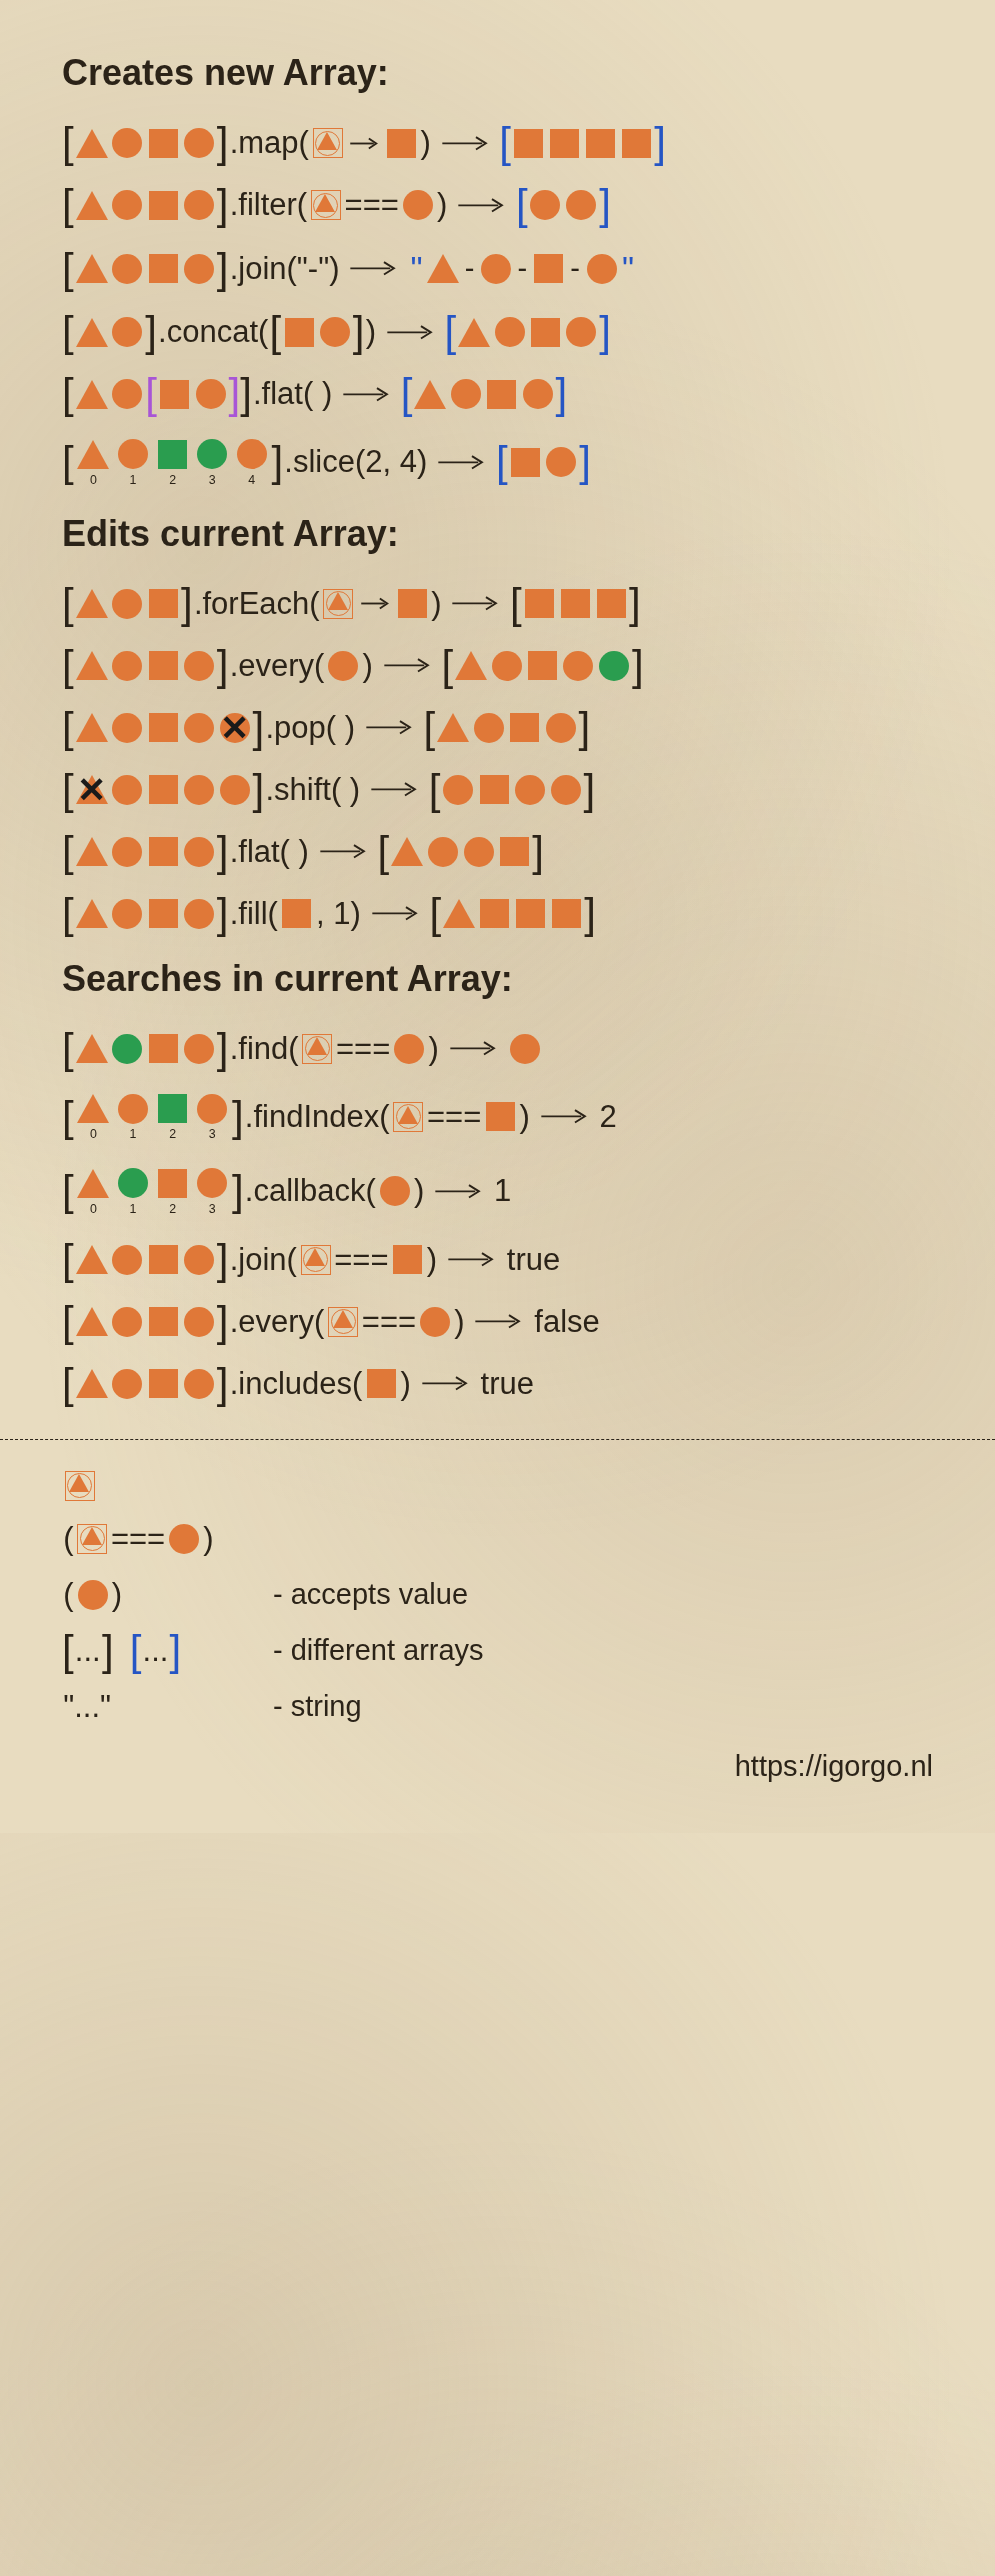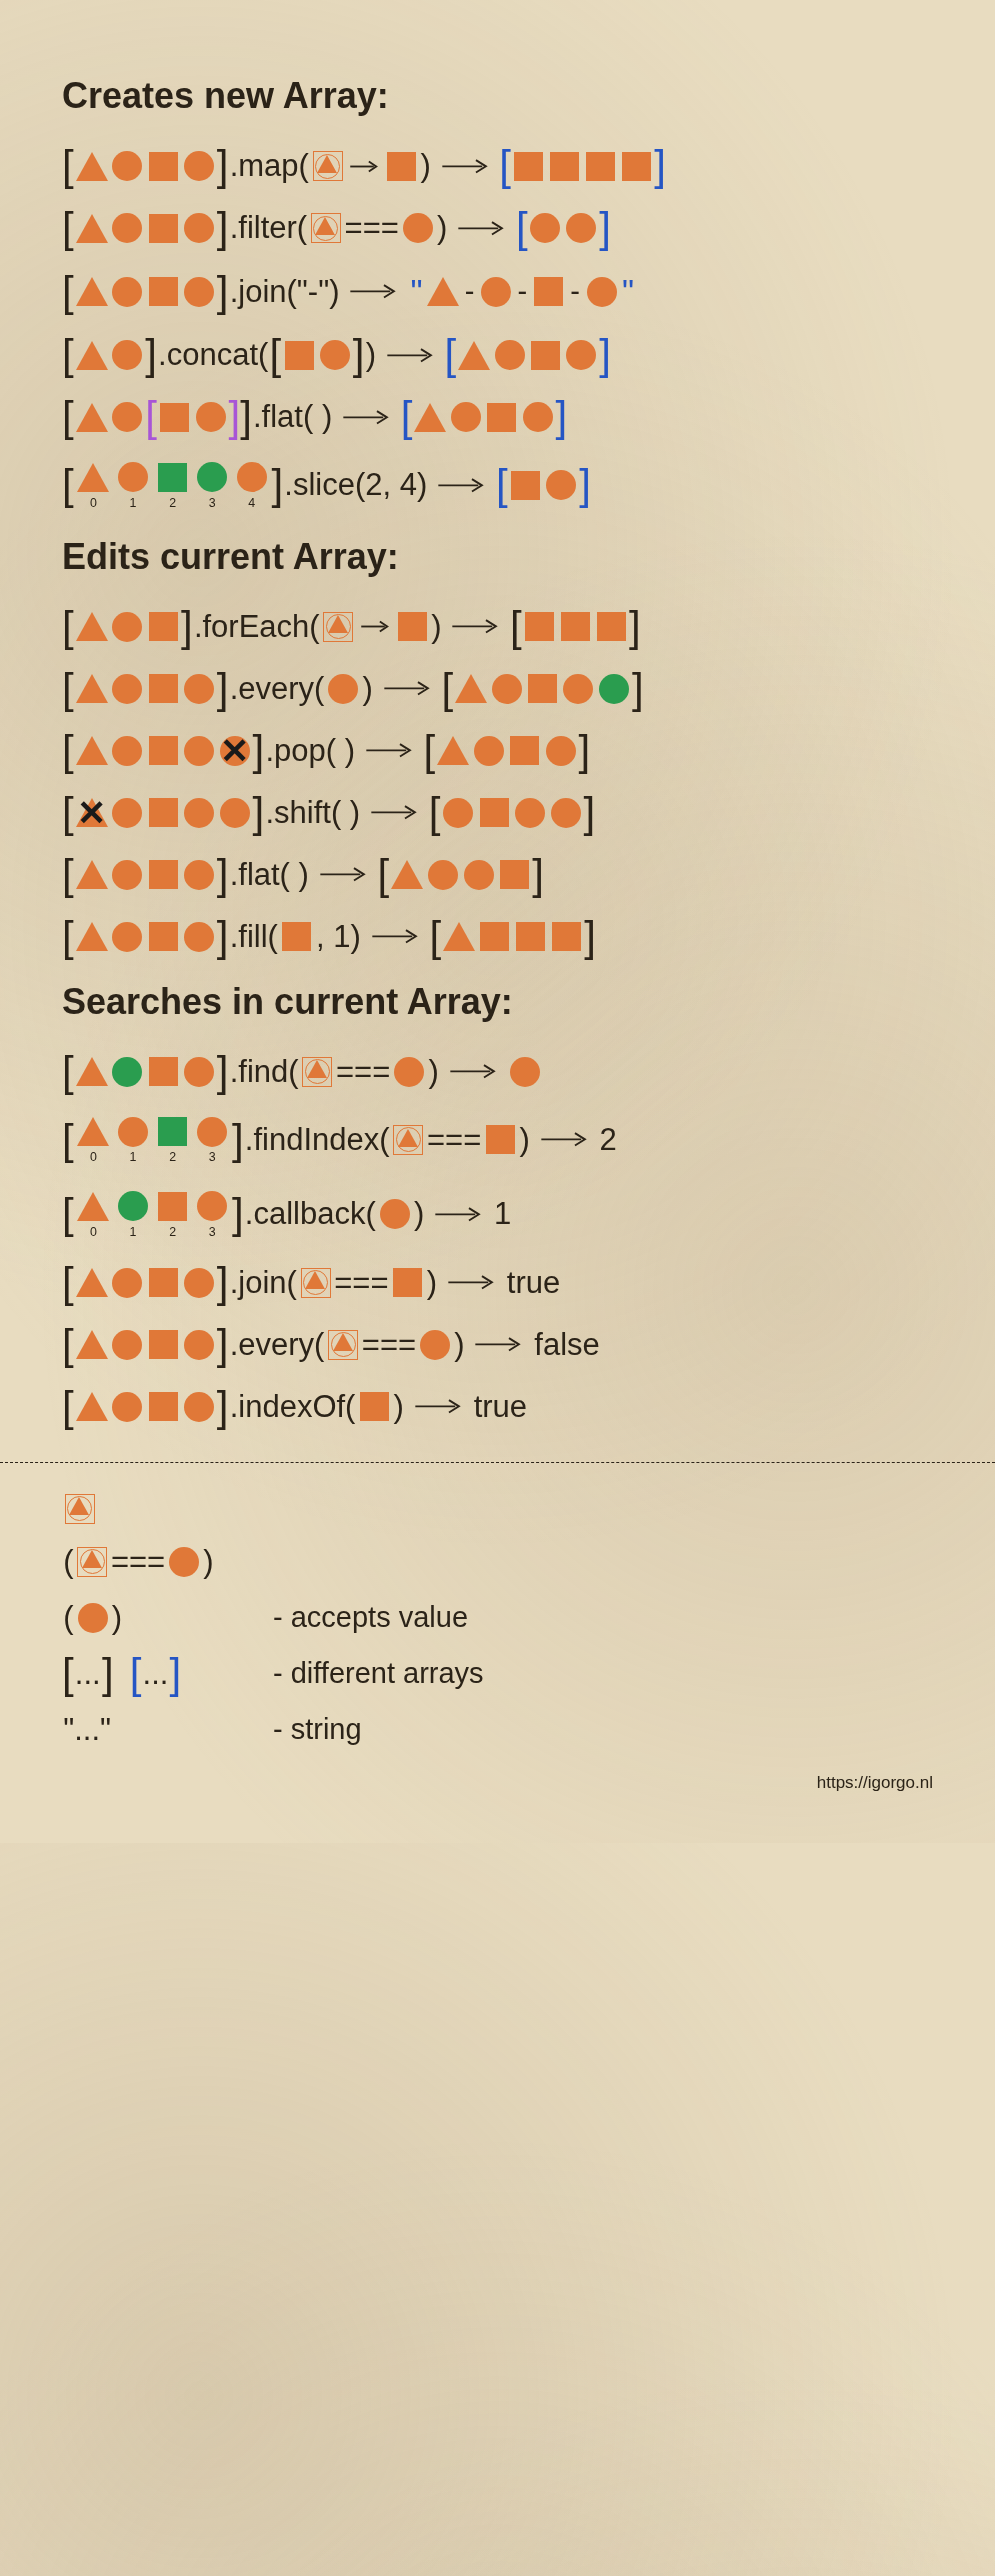--- a/index.html
+++ b/index.html
@@ -11,21 +11,21 @@
     radial-gradient(circle at 50% 50%, rgba(200,185,155,0.2) 0%, transparent 60%);
   font-family: -apple-system, BlinkMacSystemFont, "Segoe UI", sans-serif;
   width: 995px;
   padding: 50px 62px;
 }
 h2 {
   font-size: 36px;
   font-weight: 700;
   color: #2b2318;
   margin-bottom: 31px;
-  margin-top: 25px;
+  margin-top: 2px;
 }
 .row {
   display: flex;
   align-items: center;
   margin-bottom: 26px;
   font-size: 31px;
   color: #2b2318;
 }
 .bracket { font-size: 42px; font-weight: 300; line-height: 0.8; }
 .bracket.black { color: #2b2318; }
@@ -51,21 +51,21 @@
 .small-arrow { margin: 0 3.7px; display: inline-flex; align-items: center; }
 .small-arrow svg { width: 31px; height: 15px; }
 .idx-wrap { display: inline-flex; flex-direction: column; align-items: center; margin: 0 1.9px; }
 .idx-wrap .idx { font-size: 12.4px; color: #2b2318; margin-top: 2.5px; }
 .cross { position: absolute; font-size: 35px; font-weight: 900; color: #1a1a1a; z-index: 2; }
 .quote { color: #2555c4; font-size: 34px; margin: 0 2.5px; }
 .dash { color: #2b2318; font-size: 29px; margin: 0 3.7px; }
 hr.dashed { border: none; border-top: 1.9px dashed #2b2318; margin: 37px -62px 31px; }
 .legend-row { display: flex; align-items: center; margin-bottom: 20px; font-size: 29px; color: #2b2318; }
 .legend-left { width: 211px; display: flex; align-items: center; }
-.url { text-align: right; font-size: 17px; color: #2b2318; margin-top: 25px; }
+.url { text-align: right; font-size: 29px; color: #2b2318; margin-top: 25px; }
 </style>
 </head>
 <body>
 
 <h2>Creates new Array:</h2>
 
 <div class="row">
   <span class="bracket black">[</span>
   <span class="shape">
       <span class="triangle orange"></span>
@@ -795,21 +795,21 @@
   <span class="shape">
       <span class="circle orange"></span>
     </span>
   <span class="shape">
       <span class="square orange"></span>
     </span>
   <span class="shape">
       <span class="circle orange"></span>
     </span>
   <span class="bracket black">]</span>
-  <span class="method">.indexOf(</span>
+  <span class="method">.includes(</span>
   <span class="shape">
       <span class="square orange"></span>
     </span>
   <span class="method">)</span>
   <span class="arrow">
       <svg viewBox="0 0 80 30">
         <line x1="2" y1="15" x2="66" y2="15" stroke="#2b2318" stroke-width="3"></line>
         <polyline points="56,5 72,15 56,25" fill="none" stroke="#2b2318" stroke-width="3"></polyline>
       </svg>
     </span>

